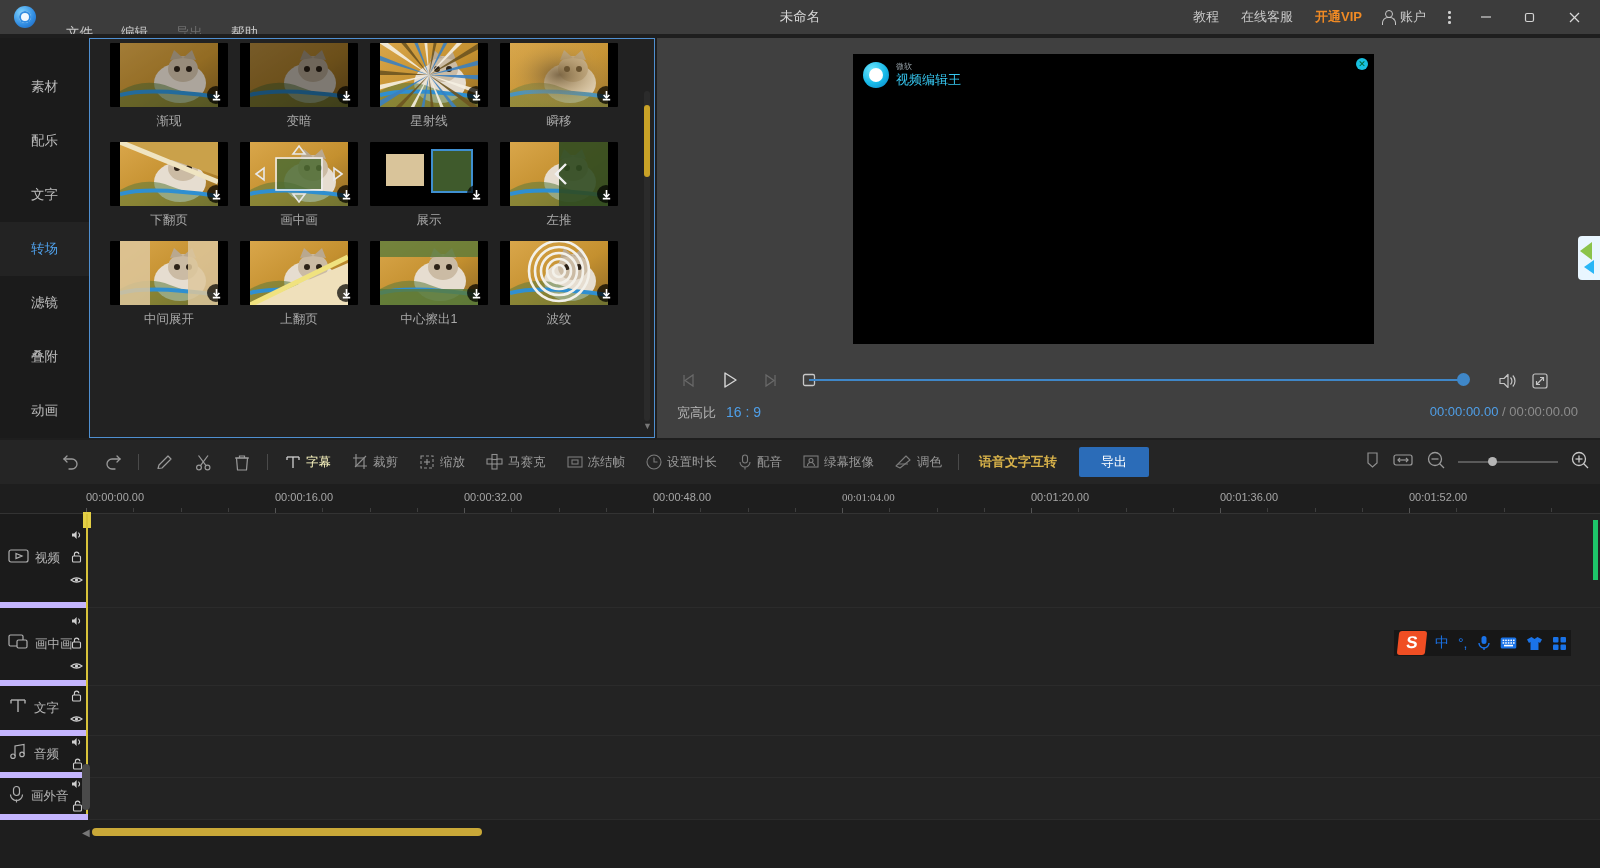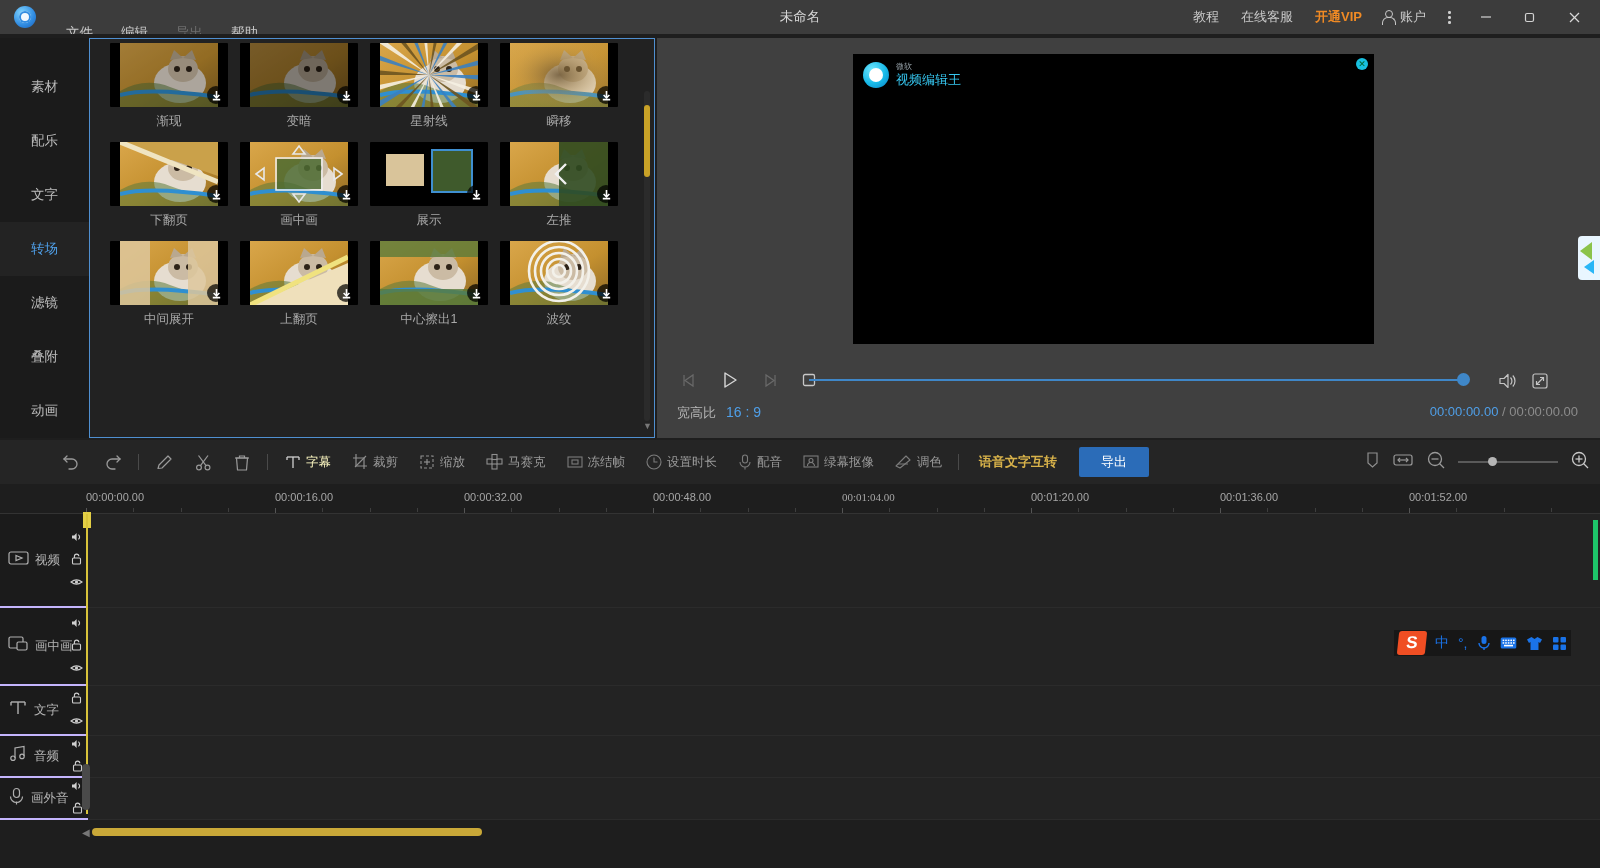--- a/index.html
+++ b/index.html
@@ -164,21 +164,21 @@
   
   .timeline{ position:absolute; left:0; top:484px; width:1600px; height:384px; background:#1e1e1e; }
   .ruler{ position:absolute; left:0; top:0; width:1600px; height:30px; background:#1e1e1e; }
   .tick-label{ position:absolute; top:7px; font-size:11px; color:#a6a6a6; }
   .tick{ position:absolute; top:24px; width:1px; height:6px; background:#555; }
   .tick.minor{ height:4px; background:#3e3e3e; }
   .ruler-base{ position:absolute; left:0; top:29px; width:1600px; height:1px; background:#333; }
 
   .trackheads{ position:absolute; left:0; top:30px; width:88px; }
   .thead{
-    position:relative; width:88px; border-bottom:2px solid #c4b5fd;
+    position:relative; width:88px; border-bottom:6px solid #c4b5fd;
     display:flex; align-items:center; padding-left:8px; gap:6px; background:#1b1b1b;
   }
   .thead .tl{ font-size:12.5px; color:#b5b5b5; }
   .thead-ctl{ position:absolute; right:5px; top:50%; transform:translateY(-50%); display:flex; flex-direction:column; gap:4px; align-items:center;}
   .tracks{ position:absolute; left:88px; top:30px; width:1512px; }
   .trow{ border-bottom:1px solid #2b2b2b; background:#232323; }
   .playhead{ position:absolute; left:86px; top:30px; width:1.5px; background:#d8c33a; }
   .playhead-cap{ position:absolute; left:83px; top:28px; width:8px; height:16px; background:#e3cf45; }
   .grip{ position:absolute; left:82px; top:280px; width:8px; height:46px; background:#4a4a4a; border-radius:4px;}
 

